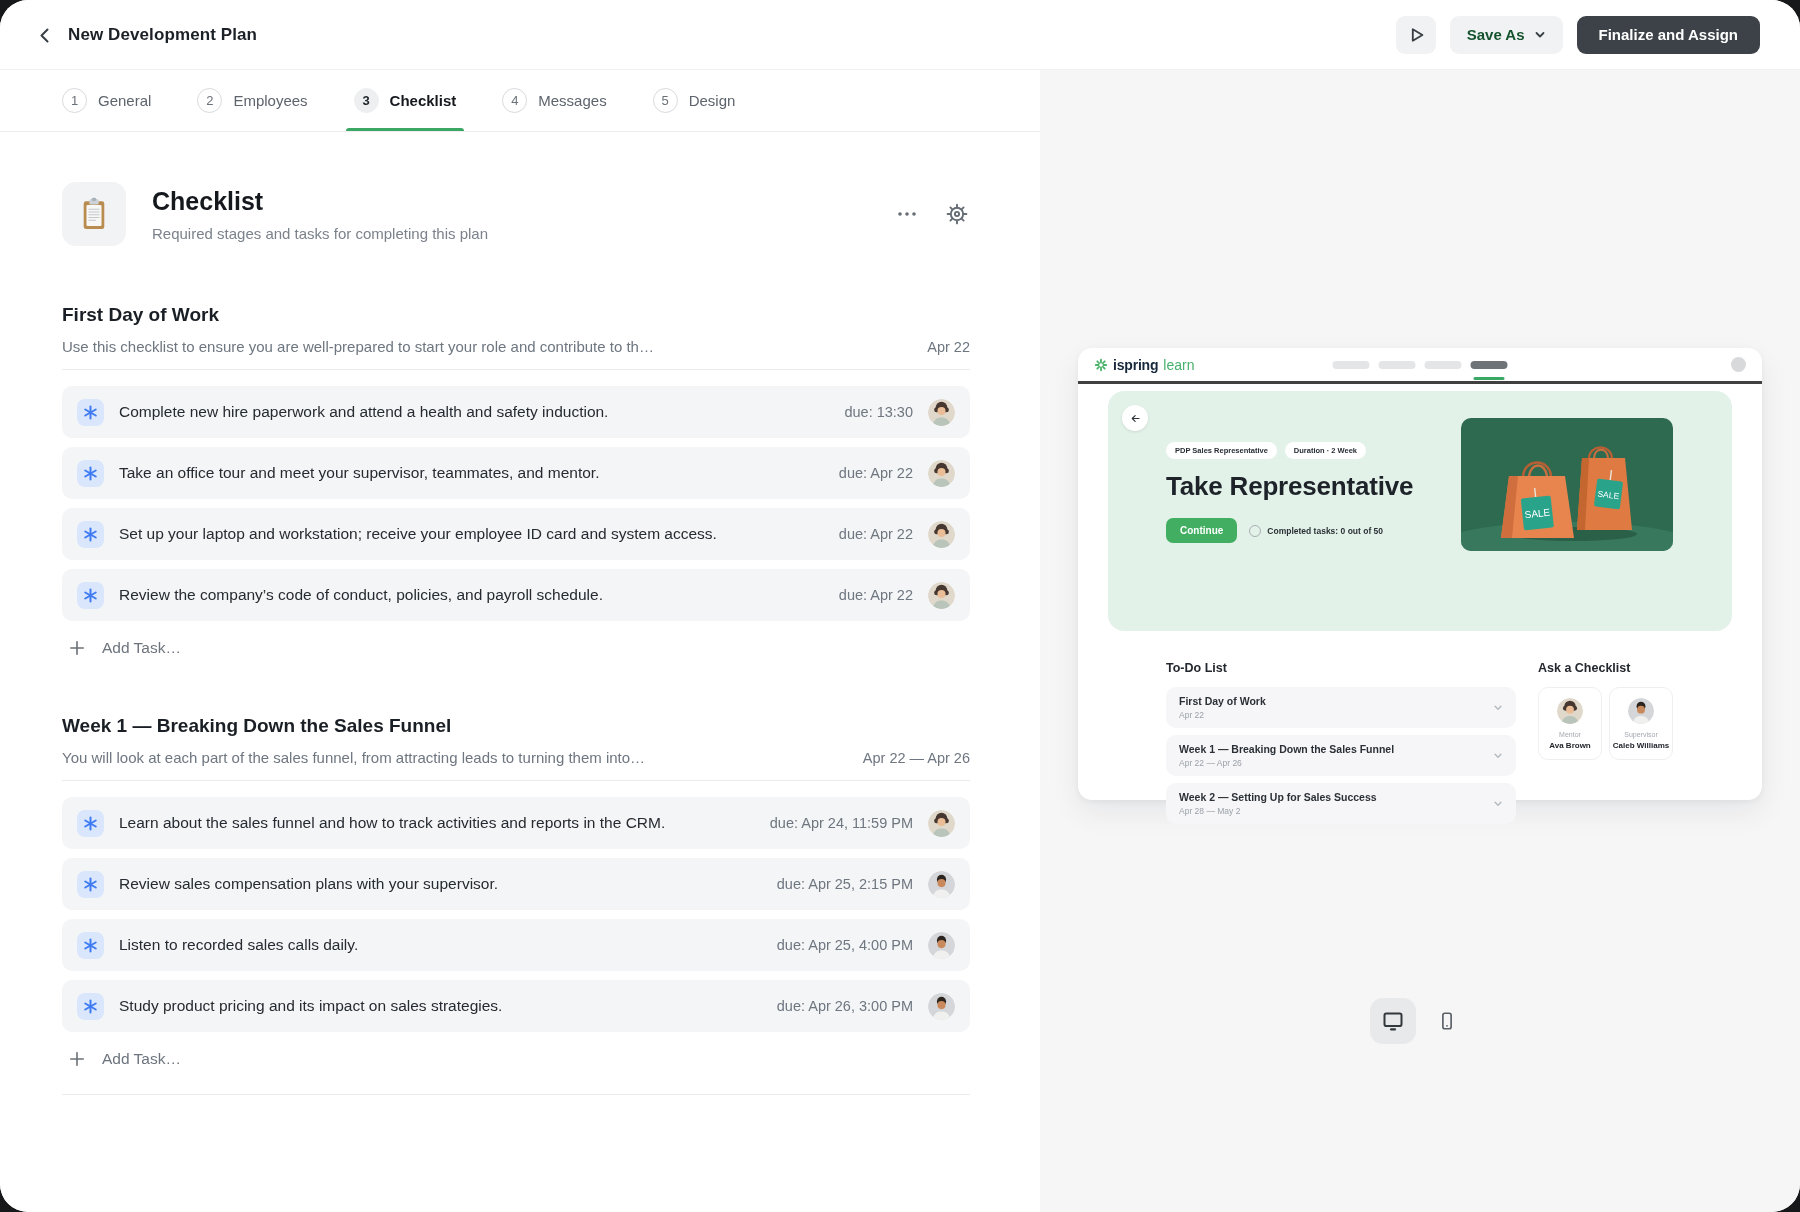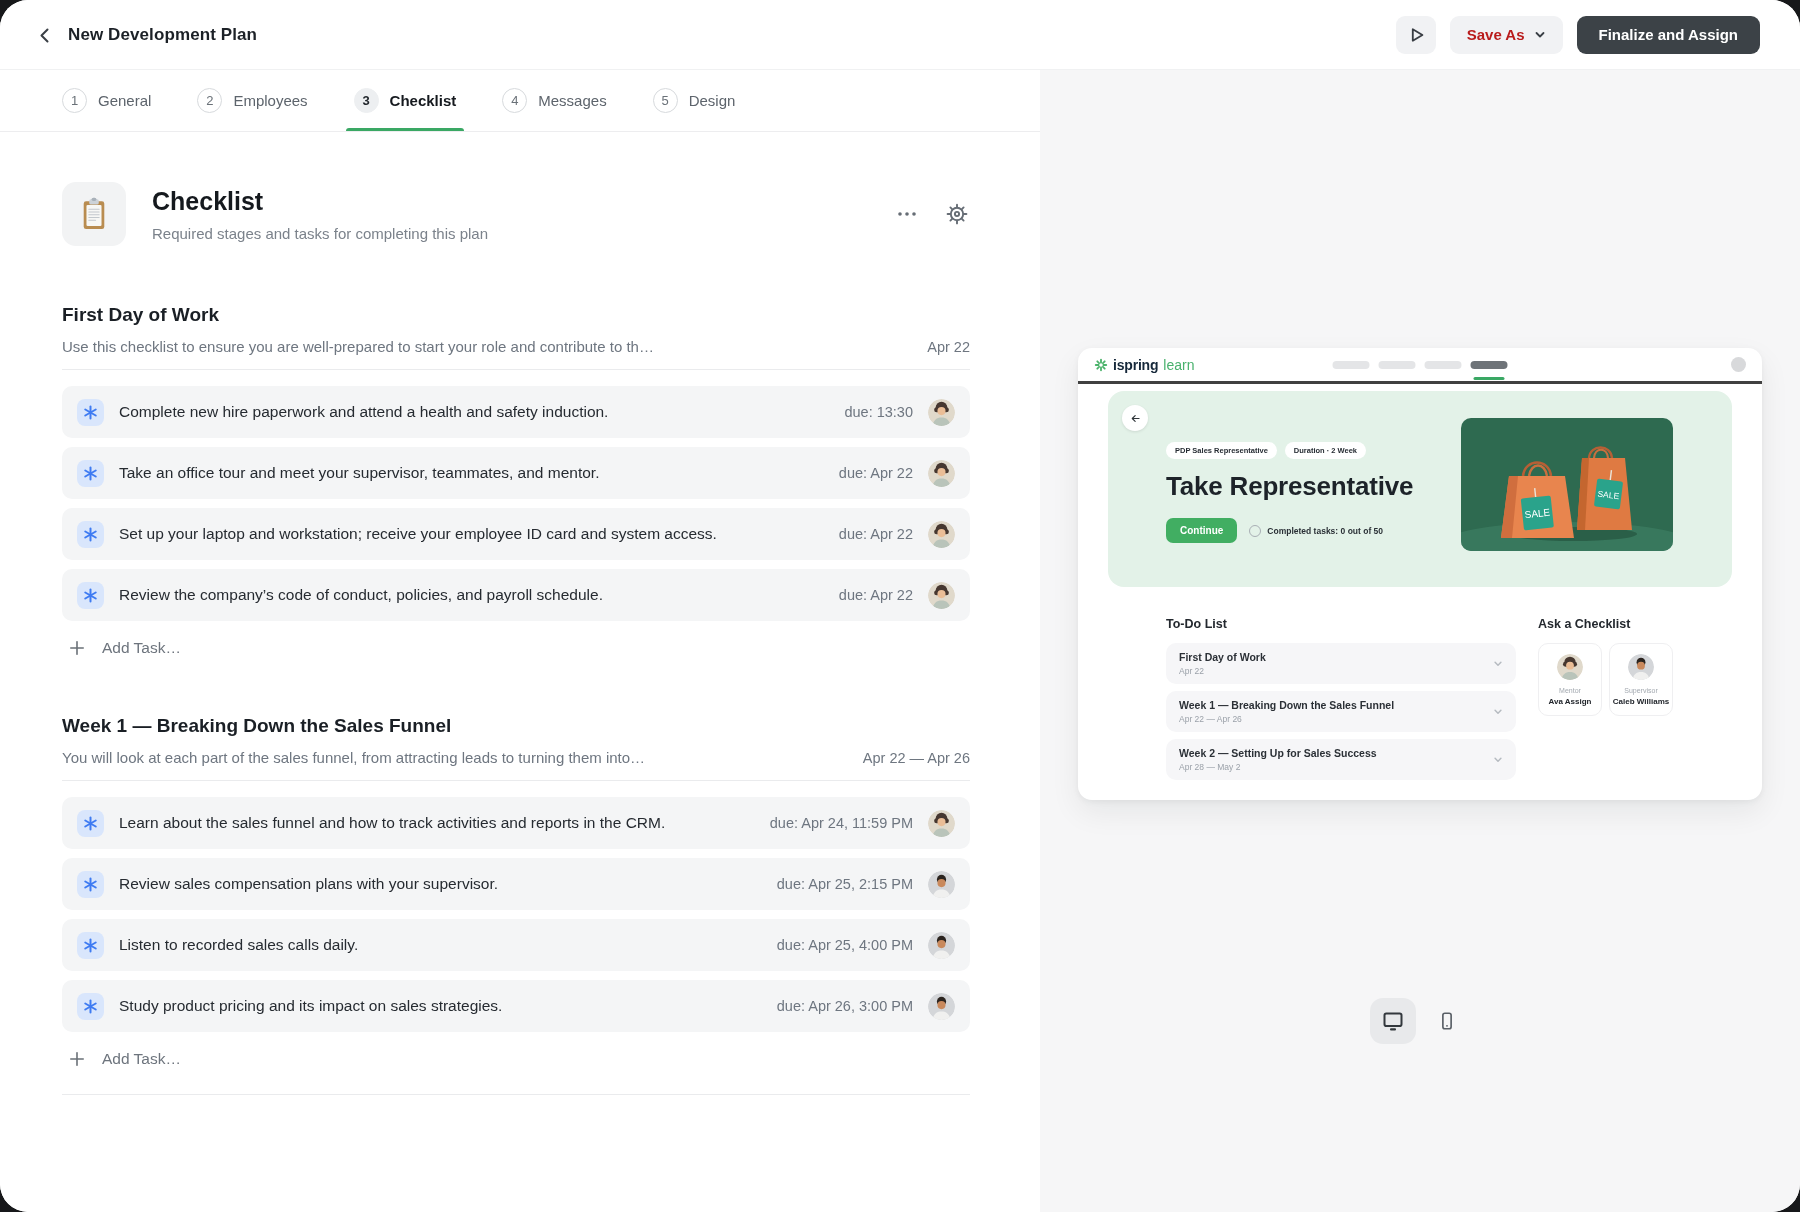--- a/index.html
+++ b/index.html
@@ -11,21 +11,21 @@
   }
   .app{position:absolute;inset:0;border-radius:28px;overflow:hidden;background:#fff}
 
   
   .topbar{height:70px;display:flex;align-items:center;padding:0 40px 0 30px;
     border-bottom:1px solid #f0f1f2;background:#fff;box-sizing:border-box}
   .back-btn{width:30px;height:30px;display:flex;align-items:center;justify-content:center;cursor:pointer;color:#3a3f45}
   .page-title{font-size:17px;font-weight:700;color:#1c2127;margin-left:8px;letter-spacing:.1px}
   .topbar-actions{margin-left:auto;display:flex;gap:14px;align-items:center}
   .btn{height:38px;border-radius:9px;display:flex;align-items:center;justify-content:center;
-    font-size:15px;font-weight:600;color:#b91c1c;background:#f1f2f4;border:none;cursor:pointer;box-sizing:border-box}
+    font-size:15px;font-weight:600;color:#14532d;background:#f1f2f4;border:none;cursor:pointer;box-sizing:border-box}
   .btn.icon-btn{width:40px;color:#383d43}
   .btn.save{padding:0 17px;gap:9px}
   .btn.primary{background:#3c4247;color:#fff;padding:0 22px}
 
   .body-row{display:flex;height:1142px}
 
   
   .left{width:1040px;background:#fff;box-sizing:border-box;display:flex;flex-direction:column}
   .tabbar{height:62px;display:flex;align-items:stretch;gap:46px;padding-left:62px;
     border-bottom:1px solid #ededef;box-sizing:border-box;flex:none}
@@ -71,21 +71,21 @@
   .pv-header{height:33px;display:flex;align-items:center;padding:0 16px;border-bottom:3px solid #404040;position:relative}
   .pv-logo{display:flex;align-items:center;gap:5px}
   .pv-logo-brand{font-size:14px;font-weight:700;color:#16283a;letter-spacing:-.2px}
   .pv-logo-product{font-size:14px;color:#49b16d}
   .pv-pills{position:absolute;left:50%;transform:translateX(-50%);top:13px;display:flex;gap:9px}
   .pv-pill{width:37px;height:8px;border-radius:4px;background:#e4e5e7;cursor:pointer}
   .pv-pill.active{background:#6e7378;position:relative}
   .pv-pill.active::after{content:"";position:absolute;left:3px;width:31px;top:16px;height:3px;background:#3aa864;border-radius:2px}
   .pv-avatar{margin-left:auto;width:15px;height:15px;border-radius:50%;background:#d8d9db}
 
-  .pv-hero{margin:7px 30px 0;height:196px;background:#e3f2e8;border-radius:16px;position:relative}
+  .pv-hero{margin:7px 30px 0;height:240px;background:#e3f2e8;border-radius:16px;position:relative}
   .pv-back{position:absolute;left:14px;top:14px;width:26px;height:26px;border-radius:50%;background:#fff;
     display:flex;align-items:center;justify-content:center;box-shadow:0 1px 3px rgba(0,0,0,.1);cursor:pointer;color:#2f353a}
   .hero-content{position:absolute;left:58px;top:51px}
   .hero-badges{display:flex;gap:8px}
   .hero-badge{background:#fff;border-radius:9px;padding:4px 9px;font-size:7.5px;font-weight:700;color:#262c33;white-space:nowrap}
   .hero-title{font-size:26px;font-weight:700;color:#1d2329;margin-top:12px;letter-spacing:-.2px}
   .hero-cta-row{display:flex;align-items:center;margin-top:16px;gap:12px}
   .hero-cta{background:#41ae62;color:#fff;font-size:10px;font-weight:700;padding:7px 14px;border-radius:7px;border:none;cursor:pointer}
   .hero-progress{display:flex;align-items:center;gap:6px}
   .hero-progress-circle{width:12px;height:12px;border-radius:50%;border:1.5px solid #a9afb5;box-sizing:border-box}
@@ -563,21 +563,21 @@
           <div class="ask">
             <div class="pv-h">Ask a Checklist</div>
             <div class="ask-cards">
               <div class="ask-card">
                 <span class="ask-avatar">
                     <svg viewBox="0 0 48 48">
                       <use href="#sym-ava"></use>
                     </svg>
                   </span>
                 <span class="ask-role">Mentor</span>
-                <span class="ask-name">Ava Assign</span>
+                <span class="ask-name">Ava Brown</span>
               </div>
               <div class="ask-card">
                 <span class="ask-avatar">
                     <svg viewBox="0 0 48 48">
                       <use href="#sym-caleb"></use>
                     </svg>
                   </span>
                 <span class="ask-role">Supervisor</span>
                 <span class="ask-name">Caleb Williams</span>
               </div>

